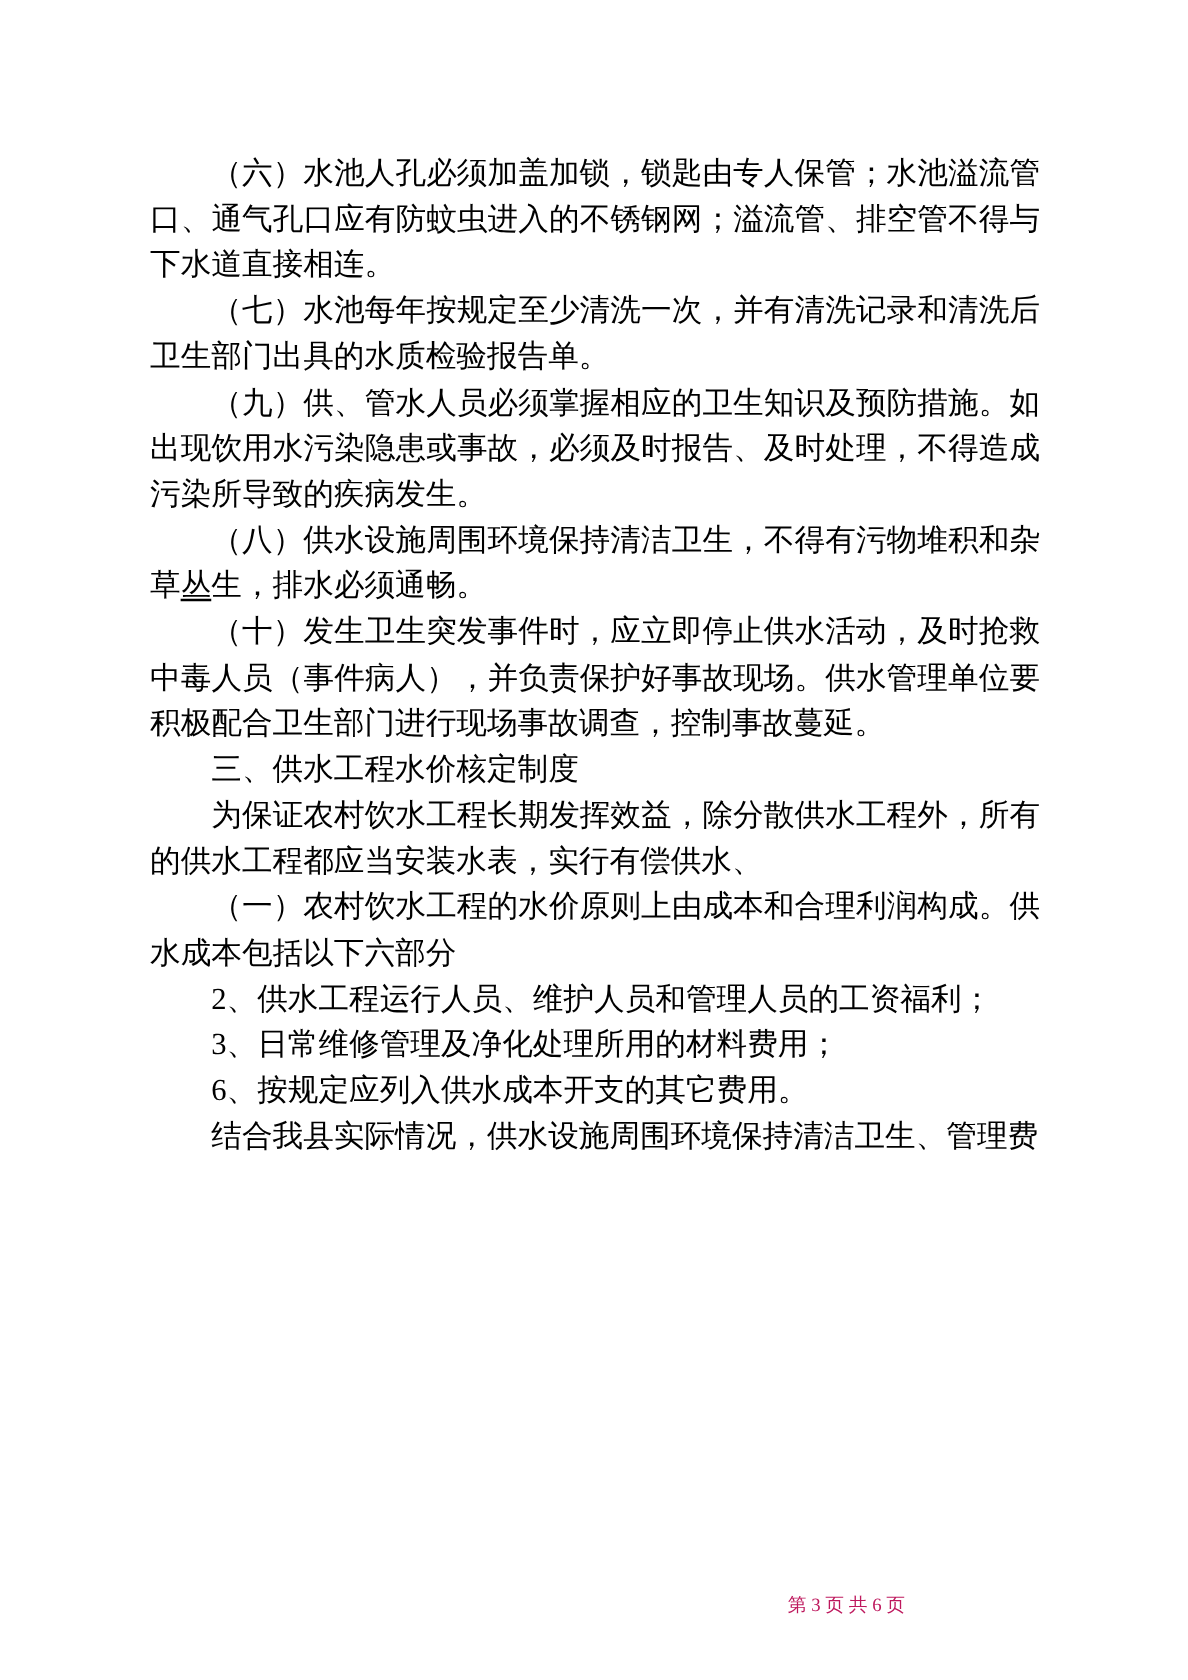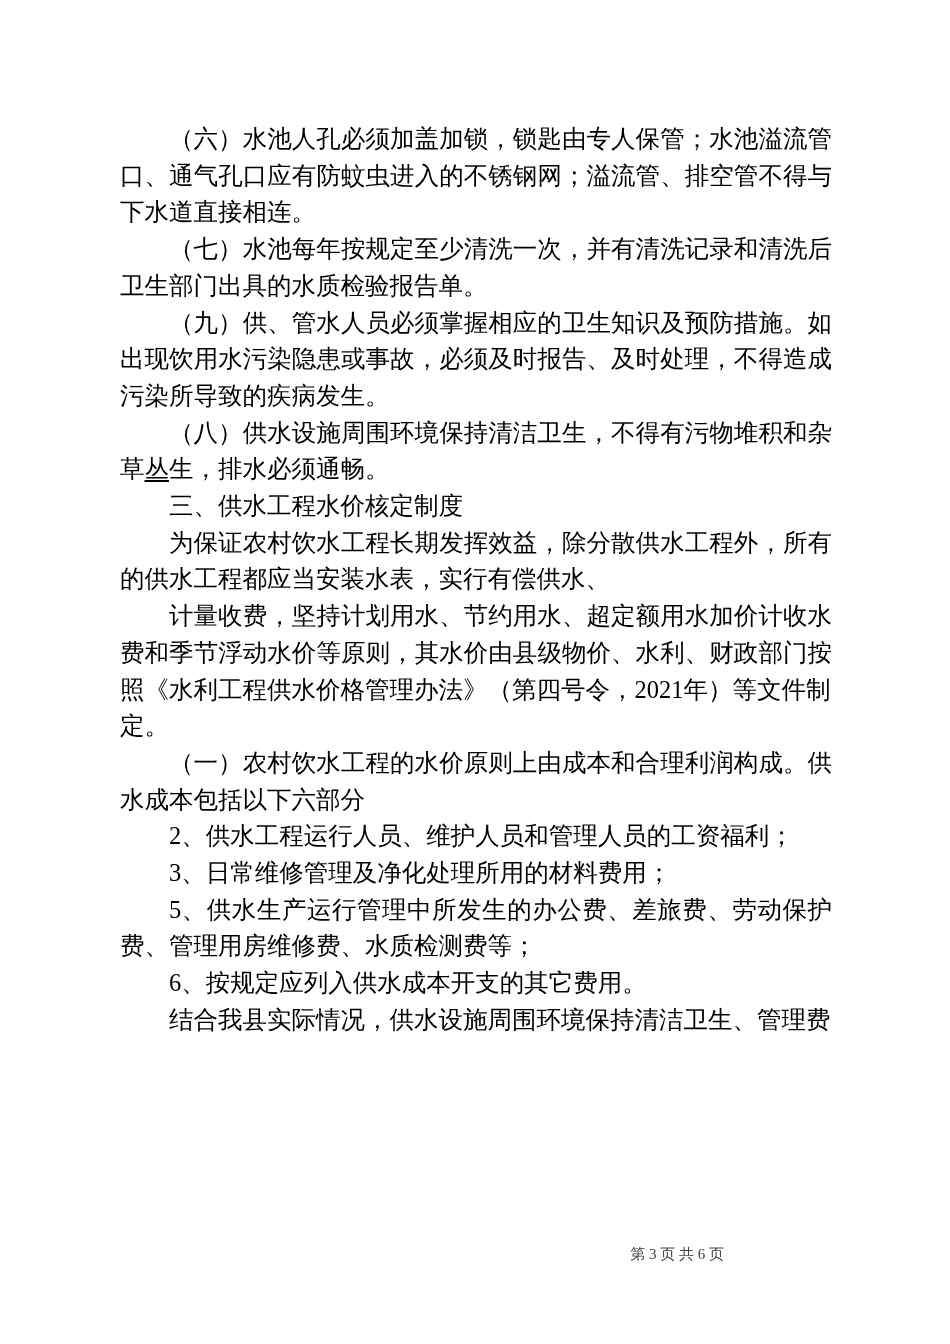--- a/index.html
+++ b/index.html
@@ -26,58 +26,57 @@
     text-align:justify;
     text-indent:2em;
     word-break:break-all;
   }
   .u{
     text-decoration:underline;
     text-underline-offset:3px;
   }
   .footer{
     position:absolute;
-    top:1245px;
+    top:1276px;
     right:142px;
     font-size:15px;
     line-height:18px;
-    color:#404040;
+    color:#be185d;
     font-family:"Liberation Serif","DejaVu Serif",serif;
   }
 </style>
 </head>
 <body>
 
 <div class="page">
   <div class="content">
 
     <p class="para">（六）水池人孔必须加盖加锁，锁匙由专人保管；水池溢流管口、通气孔口应有防蚊虫进入的不锈钢网；溢流管、排空管不得与下水道直接相连。</p>
 
     <p class="para">（七）水池每年按规定至少清洗一次，并有清洗记录和清洗后卫生部门出具的水质检验报告单。</p>
 
     <p class="para">（九）供、管水人员必须掌握相应的卫生知识及预防措施。如出现饮用水污染隐患或事故，必须及时报告、及时处理，不得造成污染所导致的疾病发生。</p>
 
     <p class="para"><span>（八）供水设施周围环境保持清洁卫生，不得有污物堆积和杂草</span><span class="u">丛</span><span>生，排水必须通畅。</span></p>
 
+    <p class="para">（十）发生卫生突发事件时，应立即停止供水活动，及时抢救中毒人员（事件病人），并负责保护好事故现场。供水管理单位要积极配合卫生部门进行现场事故调查，控制事故蔓延。</p>
 
     <p class="para">三、供水工程水价核定制度</p>
 
     <p class="para">为保证农村饮水工程长期发挥效益，除分散供水工程外，所有的供水工程都应当安装水表，实行有偿供水、</p>
 
-    <p class="para"><span>计量收费，坚持计划用水、节约用水、超定额用水加价计收水费和季节浮动水价等原则，其水价由县级物价、水利、财政部门按照《水利工程供水价格管理办法》（第四号令，2021年）等文件制</span><br><span>定。</span></p>
 
     <p class="para">（一）农村饮水工程的水价原则上由成本和合理利润构成。供水成本包括以下六部分</p>
 
     <p class="para">2、供水工程运行人员、维护人员和管理人员的工资福利；</p>
 
 
     <p class="para">3、日常维修管理及净化处理所用的材料费用；</p>
 
 
-    <p class="para">5、供水生产运行管理中所发生的办公费、差旅费、劳动保护费、管理用房维修费、水质检测费等；</p>
 
     <p class="para">6、按规定应列入供水成本开支的其它费用。</p>
 
     <p class="para">结合我县实际情况，供水设施周围环境保持清洁卫生、管理费</p>
 
   </div>
 
   <div class="footer">
     <span>第 3 页 共 6 页</span>
   </div>

